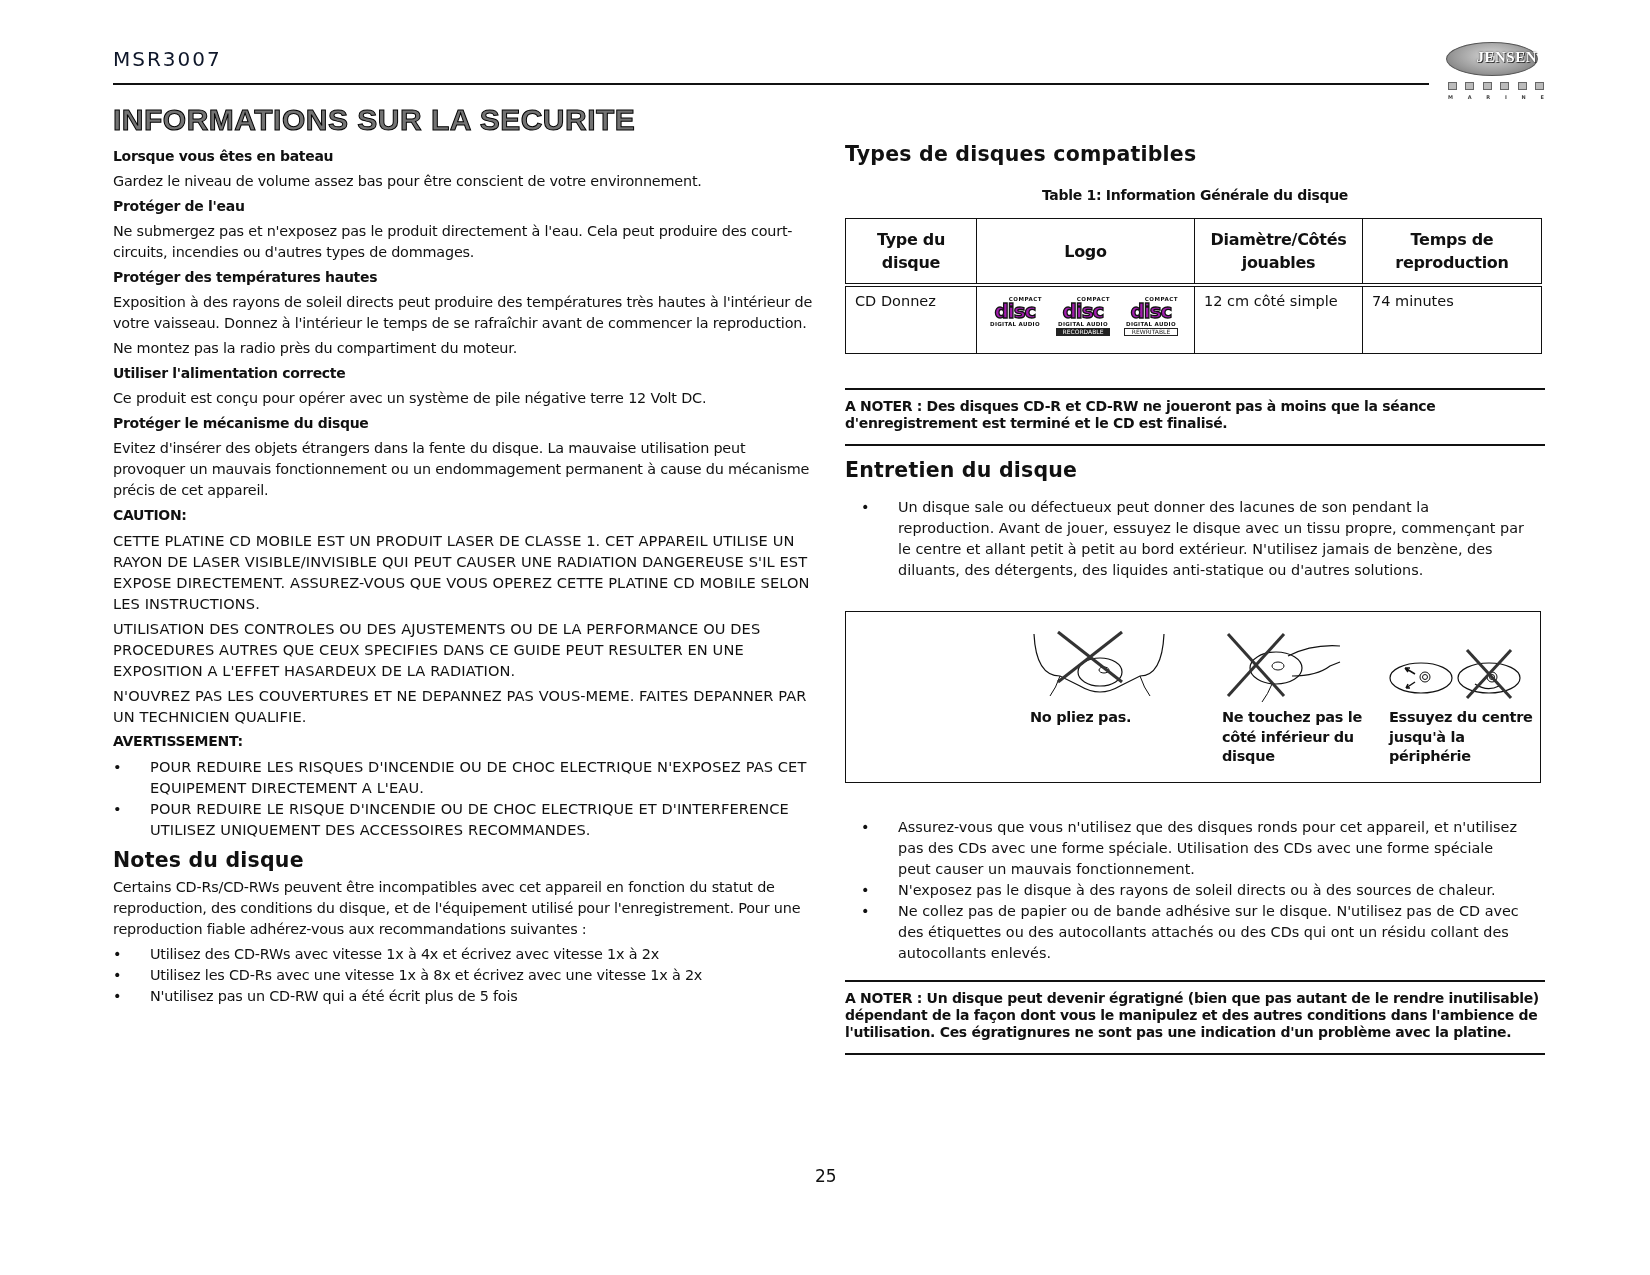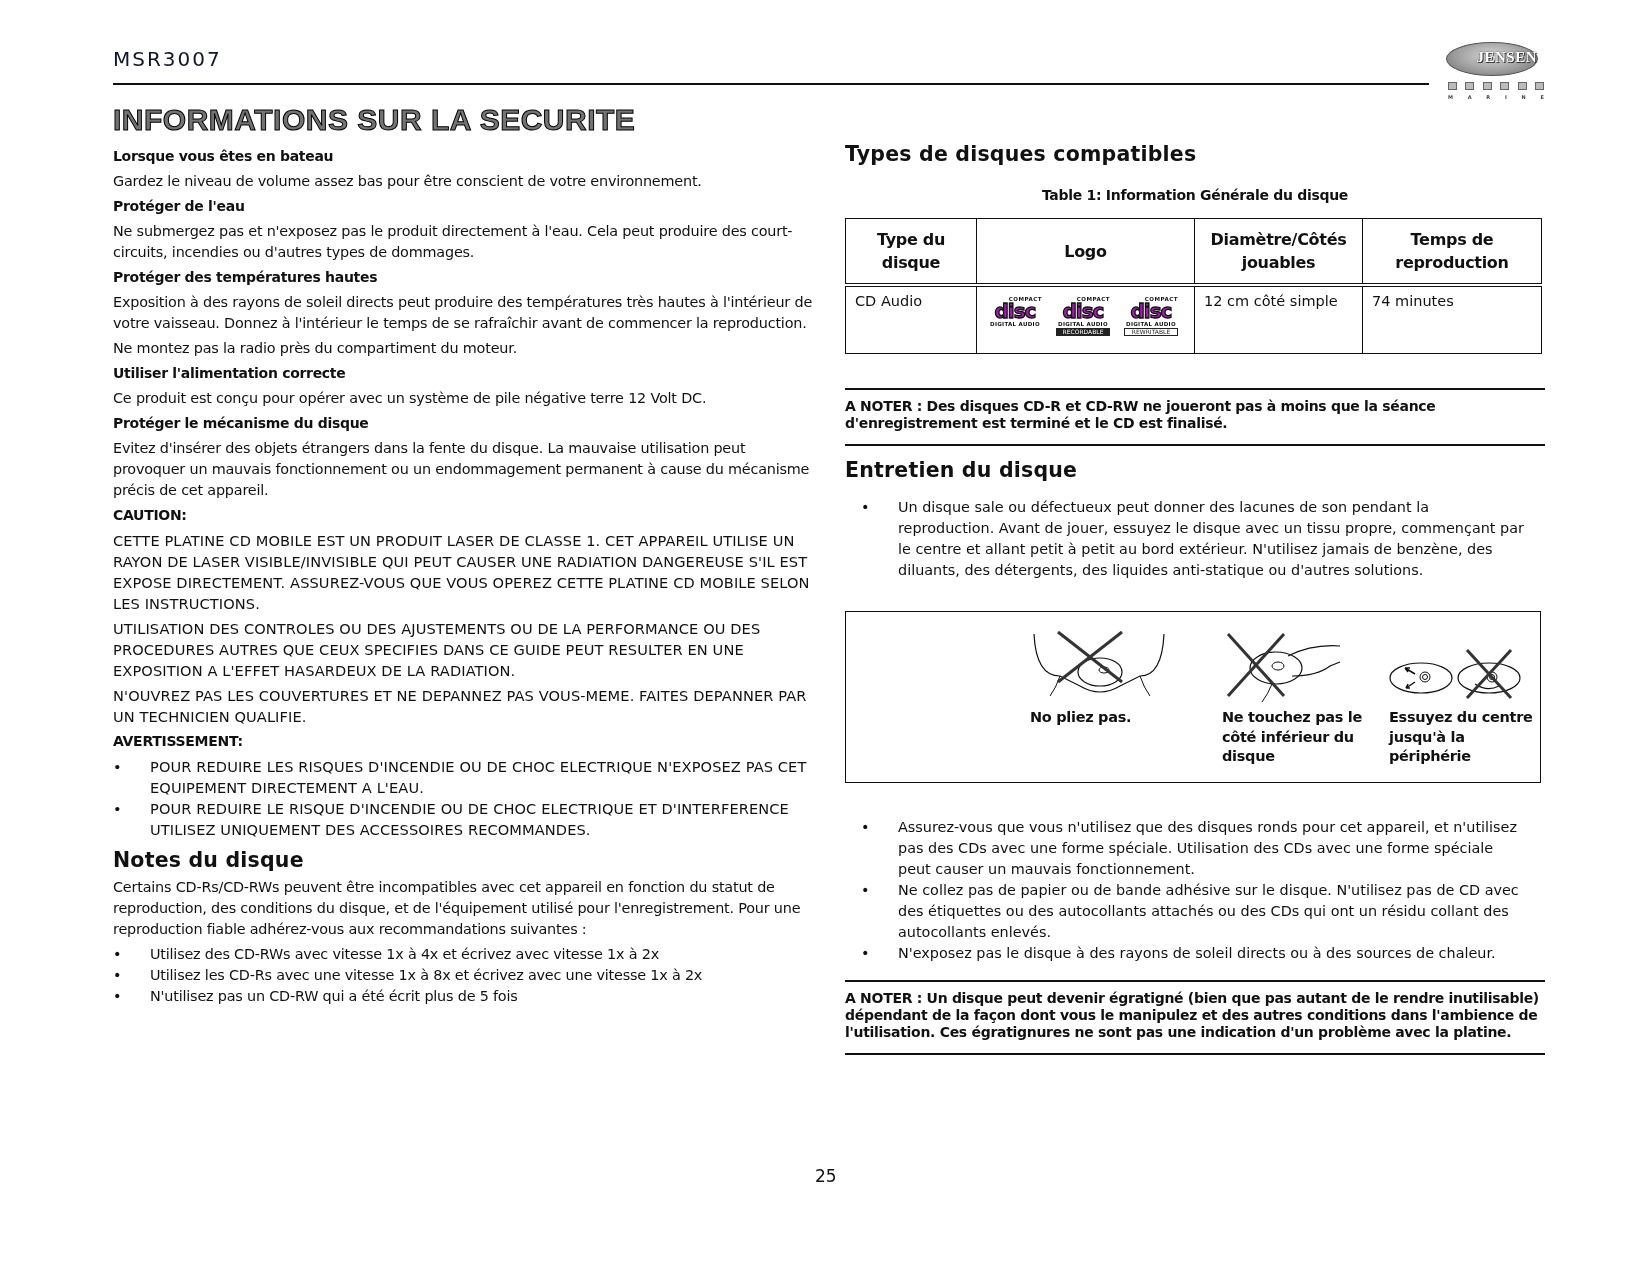--- a/index.html
+++ b/index.html
@@ -138,21 +138,21 @@
     <thead>
       <tr>
         <th style="width:118px">Type du disque</th>
         <th style="width:205px">Logo</th>
         <th style="width:155px">Diamètre/Côtés jouables</th>
         <th>Temps de reproduction</th>
       </tr>
     </thead>
     <tbody>
       <tr>
-        <td>CD Audio</td>
+        <td>CD Donnez</td>
         <td>
           <div class="cdlogos">
             <div class="cdlogo">
               <div class="compact">COMPACT</div>
               <div class="disc">disc</div>
               <div class="da">DIGITAL AUDIO</div>
             </div>
             <div class="cdlogo">
               <div class="compact">COMPACT</div>
               <div class="disc">disc</div>
@@ -216,20 +216,20 @@
         <path d="M86 58 Q98 66 110 60" fill="none" stroke="#111" stroke-width="1.2"></path>
         <line x1="78" y1="24" x2="122" y2="72" stroke="#333" stroke-width="3"></line>
         <line x1="122" y1="24" x2="78" y2="72" stroke="#333" stroke-width="3"></line>
       </svg>
       <div class="lbl">Essuyez du centre jusqu'à la périphérie</div>
     </div>
   </div>
 
   <ul class="rbullets">
     <li>Assurez-vous que vous n'utilisez que des disques ronds pour cet appareil, et n'utilisez pas des CDs avec une forme spéciale. Utilisation des CDs avec une forme spéciale peut causer un mauvais fonctionnement.</li>
+    <li>N'exposez pas le disque à des rayons de soleil directs ou à des sources de chaleur.</li>
     <li>Ne collez pas de papier ou de bande adhésive sur le disque. N'utilisez pas de CD avec des étiquettes ou des autocollants attachés ou des CDs qui ont un résidu collant des autocollants enlevés.</li>
-    <li>N'exposez pas le disque à des rayons de soleil directs ou à des sources de chaleur.</li>
   </ul>
 
   <div class="note" style="margin-top:10px">A NOTER : Un disque peut devenir égratigné (bien que pas autant de le rendre inutilisable) dépendant de la façon dont vous le manipulez et des autres conditions dans l'ambience de l'utilisation. Ces égratignures ne sont pas une indication d'un problème avec la platine.</div>
 </div>
 
 <div id="page-number" class="abs">25</div>
 
 </body></html>

